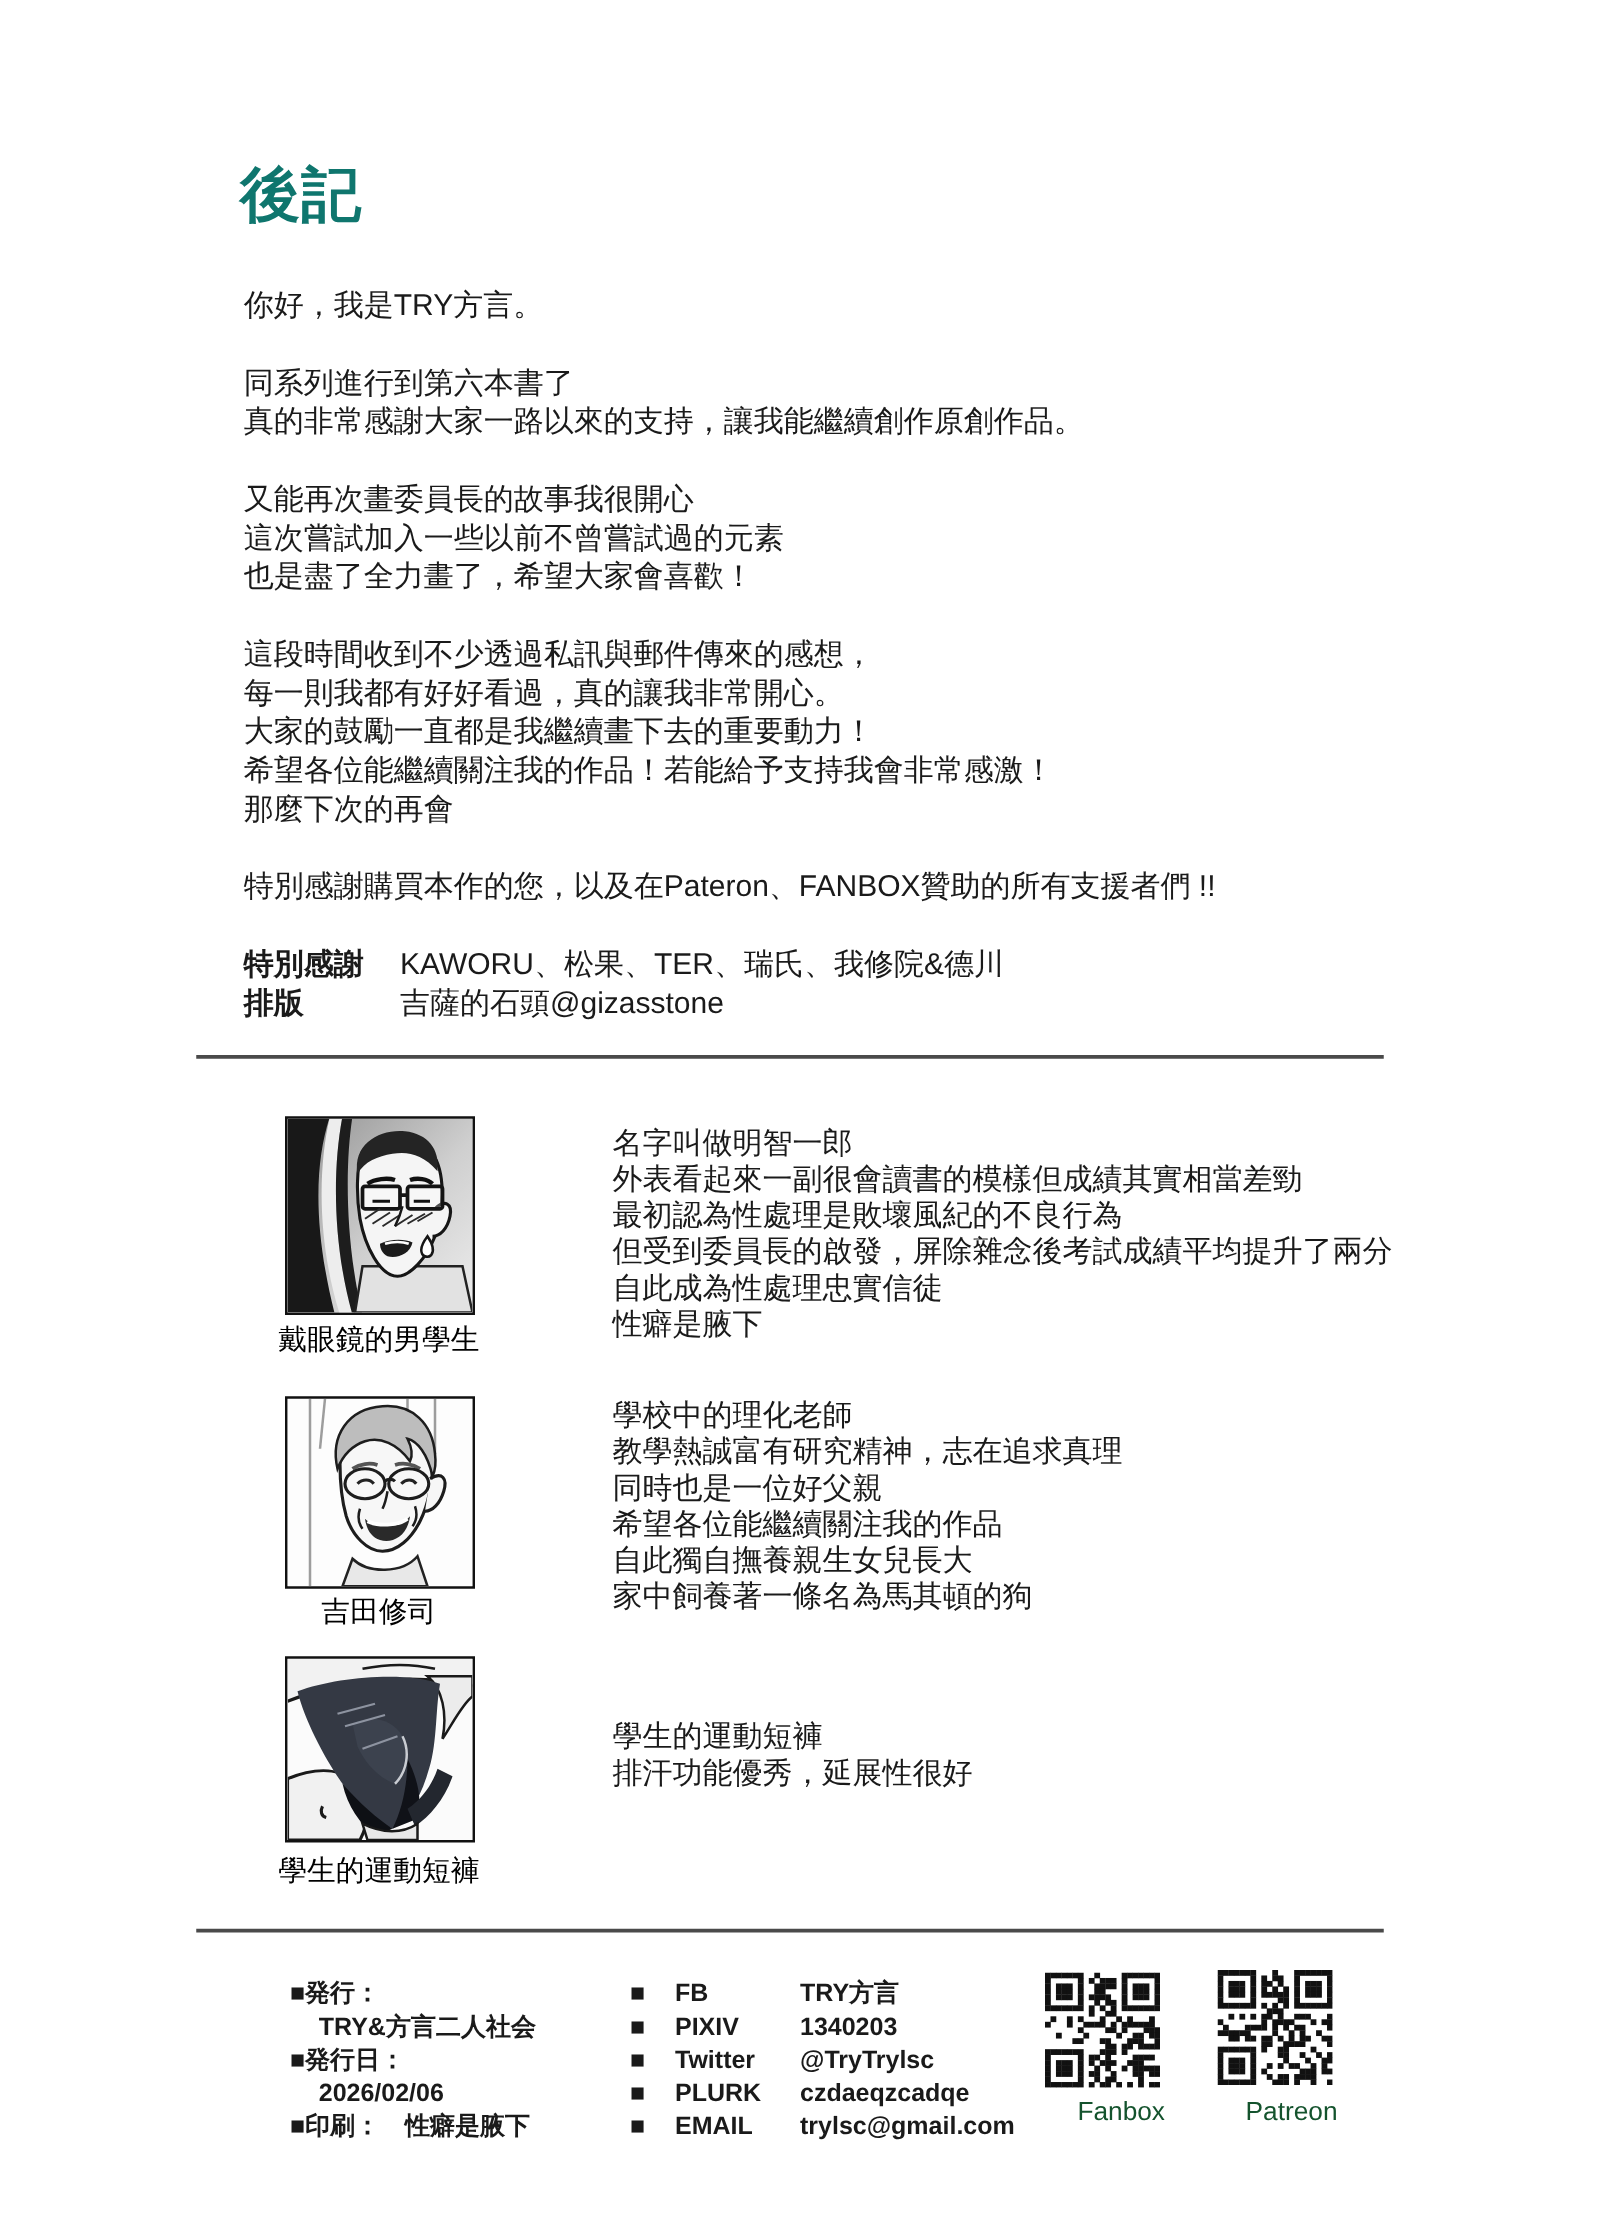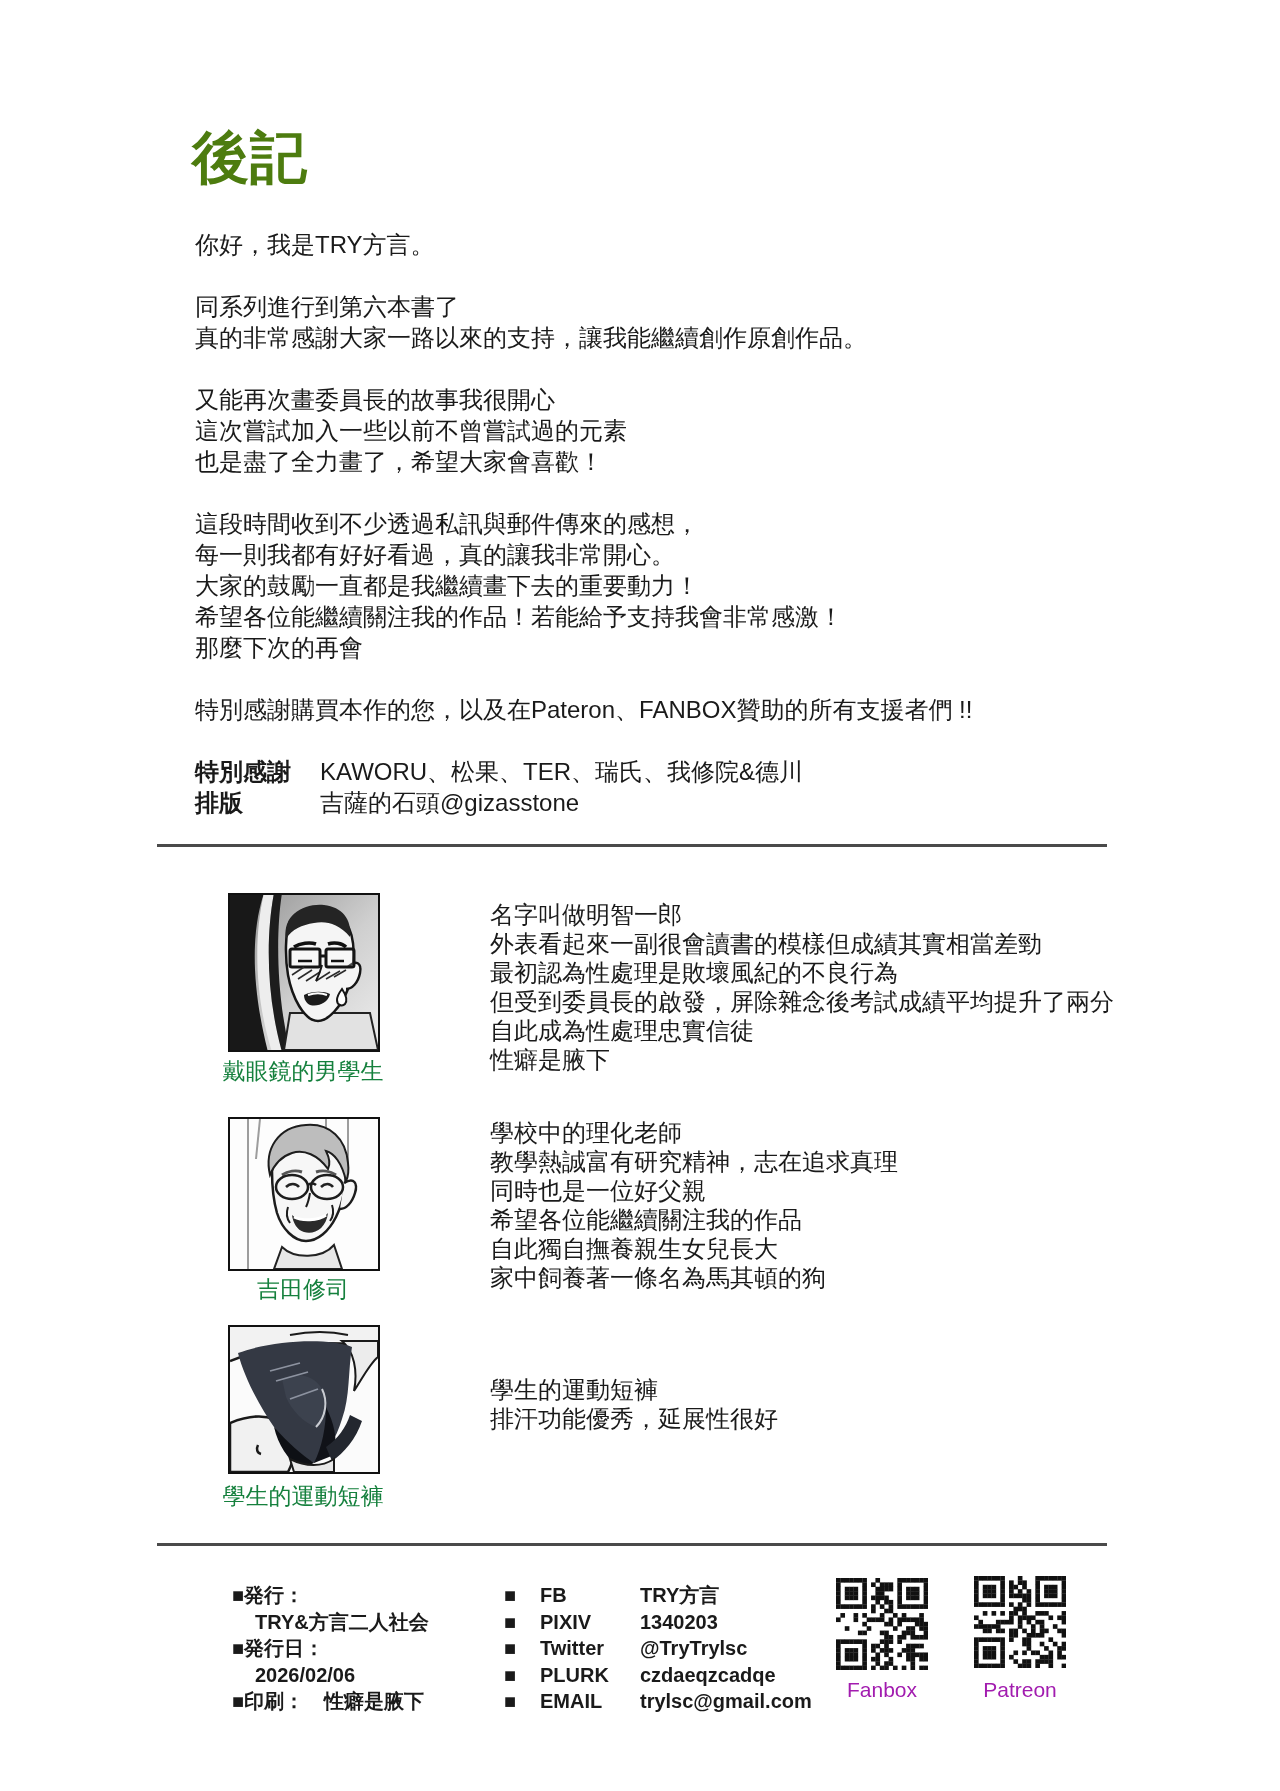--- a/index.html
+++ b/index.html
@@ -1,61 +1,61 @@
 <!DOCTYPE html>
 <html><head>
 <meta charset="utf-8">
 <style>
   html,body{margin:0;padding:0;background:#ffffff;}
   .page{
     position:relative;width:1280px;height:1791px;background:#ffffff;overflow:hidden;
     font-family:"Liberation Sans","DejaVu Sans",sans-serif;color:#1a1a1a;
   }
   .page-title{
-    position:absolute;left:192px;top:126px;font-size:57px;font-weight:700;
-    line-height:62px;letter-spacing:1px;color:#4d7c0f;
+    position:absolute;left:192px;top:126px;font-size:48px;font-weight:700;
+    line-height:62px;letter-spacing:1px;color:#0f766e;
   }
   .intro{position:absolute;left:195px;top:229px;font-size:24px;line-height:31px;}
   .intro p{margin:31px 0 0 0;}
   .intro p.first{margin-top:0;}
   .ln{display:block;white-space:pre;}
   .credits{position:absolute;left:195px;top:756px;font-size:24px;line-height:31px;}
   .credit-row{display:flex;}
   .credit-label{width:125px;font-weight:700;flex:0 0 125px;}
   .divider{position:absolute;left:157px;width:950px;height:0;border-top:3px solid #4a4a4a;}
   #divider-top{top:844px;}
   #divider-bottom{top:1543px;}
   .portrait{
     position:absolute;left:228px;width:148px;border:2px solid #111;
     box-sizing:content-box;background:#fff;overflow:hidden;
   }
   .portrait svg{display:block;width:100%;height:100%;}
   #portrait-1{top:893px;height:155px;}
   #portrait-2{top:1117px;height:150px;}
   #portrait-3{top:1325px;height:145px;}
-  .caption{position:absolute;left:178px;width:250px;text-align:center;font-size:23px;color:#15803d;}
+  .caption{position:absolute;left:178px;width:250px;text-align:center;font-size:23px;color:#000000;}
   #caption-1{top:1056px;}
   #caption-2{top:1274px;}
   #caption-3{top:1481px;}
   .desc{position:absolute;left:490px;font-size:24px;line-height:29px;}
   #desc-1{top:900px;}
   #desc-2{top:1118px;}
   #desc-3{top:1375px;}
   .footer-left{position:absolute;left:232px;top:1582px;font-size:20px;line-height:26.5px;font-weight:700;}
   .footer-left .indent{padding-left:23px;}
   .social{position:absolute;left:504px;top:1582px;font-size:20px;line-height:26.5px;font-weight:700;}
   .social-row{display:flex;align-items:baseline;}
   .social-bullet{flex:0 0 36px;}
   .social-label{flex:0 0 87px;}
   .social-value{white-space:nowrap;margin-left:13px;}
   .qr{position:absolute;width:92px;height:92px;}
   .qr svg{display:block;width:100%;height:100%;fill:#111;}
   #qr-fanbox{left:836px;top:1578px;}
   #qr-patreon{left:974px;top:1576px;}
-  .qr-label{position:absolute;width:100px;text-align:center;font-size:21px;color:#a21caf;}
+  .qr-label{position:absolute;width:100px;text-align:right;font-size:21px;color:#14532d;}
   #qr-label-fanbox{left:832px;top:1678px;}
   #qr-label-patreon{left:970px;top:1678px;}
 </style>
 </head>
 <body>
 
 <div class="page">
 
   <div class="page-title">後記</div>
 

